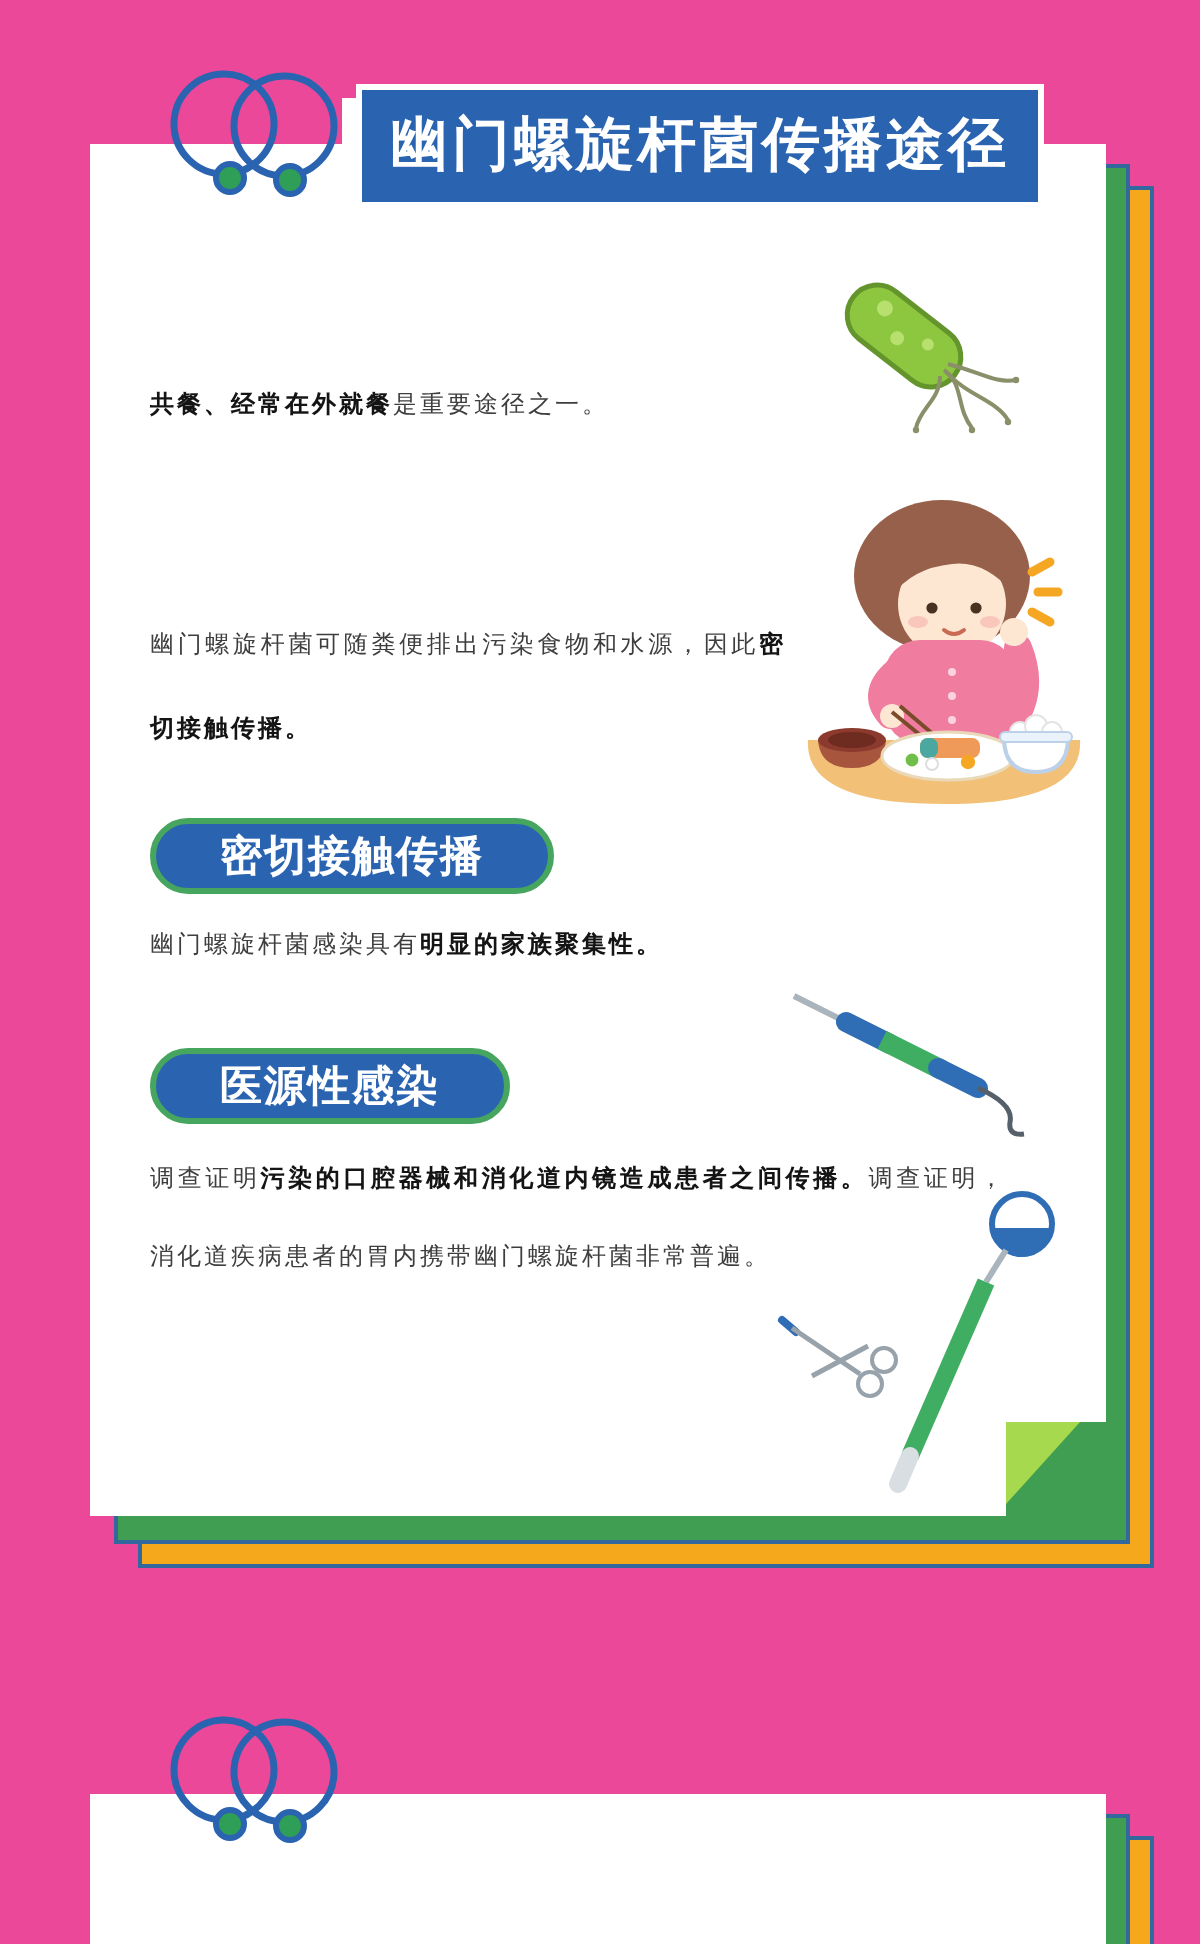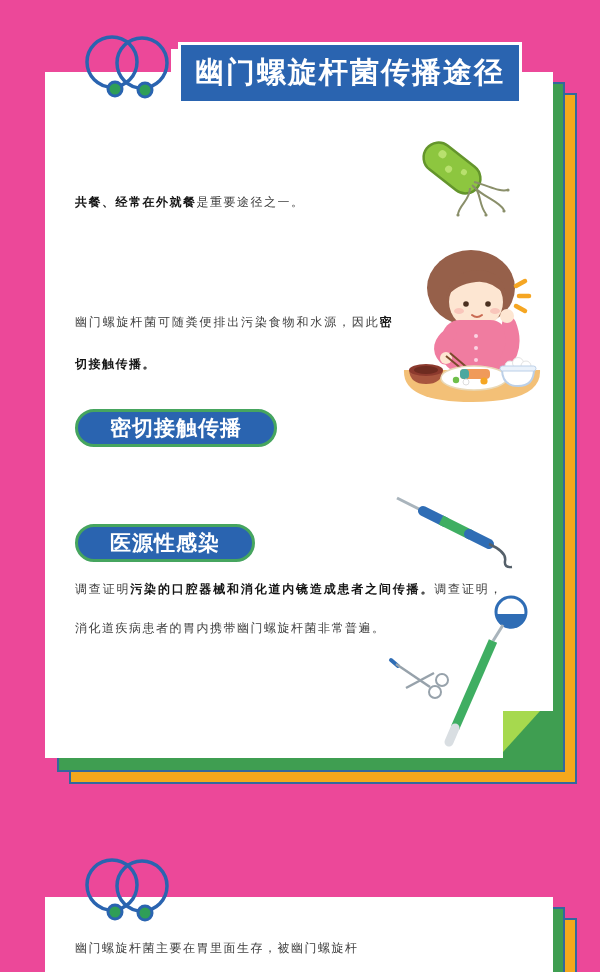--- a/index.html
+++ b/index.html
@@ -138,20 +138,21 @@
     <circle cx="114" cy="124" r="5" fill="#fff" stroke="#e4e4e4"></circle>
     <circle cx="122" cy="121" r="5.5" fill="#fff" stroke="#e4e4e4"></circle>
     <circle cx="130" cy="124" r="5" fill="#fff" stroke="#e4e4e4"></circle>
     <path d="M106 127 Q106 144 122 144 Q138 144 138 127 Z" fill="#ffffff" stroke="#bcd0e8" stroke-width="2"></path>
     <rect x="104" y="124" width="36" height="5" rx="2.5" fill="#eaf2fb" stroke="#bcd0e8"></rect>
   </svg>
 
   <div class="pill" id="pill3">
     <span>密切接触传播</span>
   </div>
+  <div class="sec-body" id="body3"><span>幽门螺旋杆菌感染具有</span><span class="bd">明显的家族聚集性。</span></div>
 
   <div class="pill" id="pill4">
     <span>医源性感染</span>
   </div>
   <div class="sec-body" id="body4"><span>调查证明</span><span class="bd">污染的口腔器械和消化道内镜造成患者之间传播。</span><span>调查证明，消化道疾病患者的胃内携带幽门螺旋杆菌非常普遍。</span></div>
 
   <svg class="illus i-tools" width="168" height="265" viewBox="0 0 168 265">
     <line x1="14" y1="8" x2="40" y2="21" stroke="#a9b4bc" stroke-width="3"></line>
     <line x1="40" y1="21" x2="62" y2="32" stroke="#2f6db5" stroke-width="10" stroke-linecap="round"></line>
     <line x1="58" y1="30" x2="88" y2="45" stroke="#3fae62" stroke-width="10"></line>
@@ -174,15 +175,14 @@
   <div class="card-white cw2"></div>
 
   <svg class="rings r2" width="90" height="72" viewBox="0 0 90 72">
     <circle cx="28" cy="28" r="25" fill="none" stroke="#2a64b0" stroke-width="3.5"></circle>
     <circle cx="58" cy="29" r="25" fill="none" stroke="#2a64b0" stroke-width="3.5"></circle>
     <circle cx="31" cy="55" r="7" fill="#2f9e57" stroke="#2a64b0" stroke-width="3"></circle>
     <circle cx="61" cy="56" r="7" fill="#2f9e57" stroke="#2a64b0" stroke-width="3"></circle>
   </svg>
 
 
-  <div class="sec-body" id="body5"><span>幽门螺旋杆菌主要在胃里面生存，被幽门螺旋杆</span></div>
 
 </div>
 
 </body></html>

